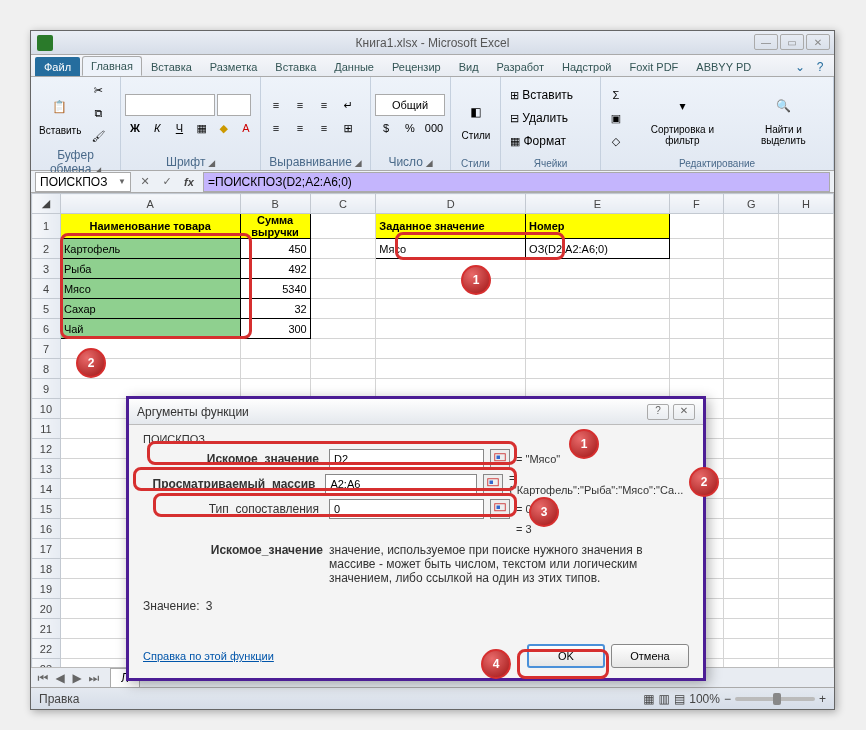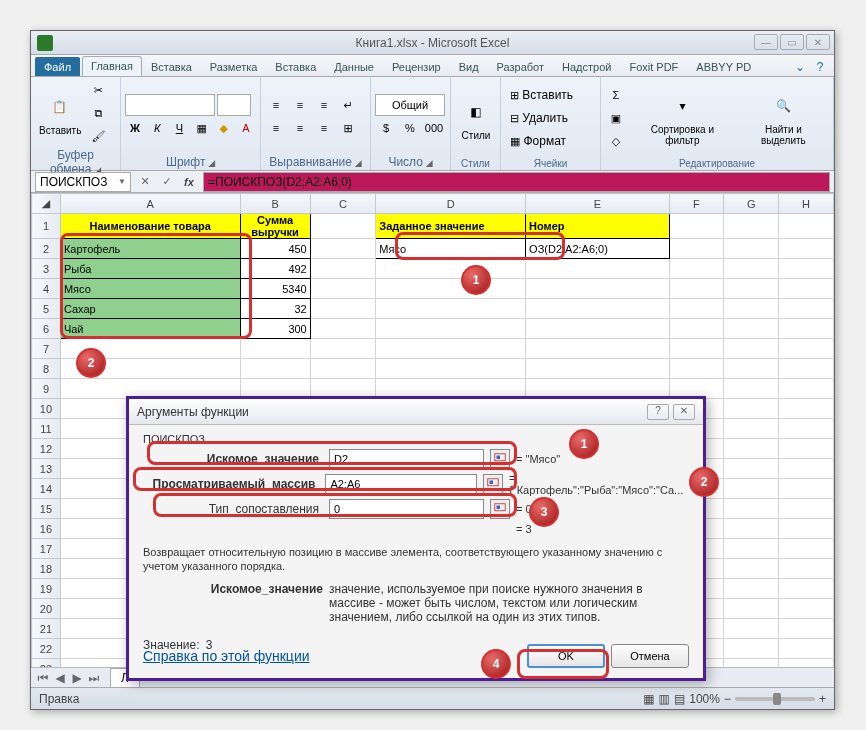--- a/index.html
+++ b/index.html
@@ -34,21 +34,21 @@
 .sb { width: 22px; height: 22px; display: flex; align-items: center; justify-content: center; border: 1px solid transparent; font-size: 11px; }
 .dialog-launcher { width: 12px; height: 12px; margin-left: auto; font-size: 9px; color: #666; }
 
 
 .formulabar { height: 22px; border-bottom: 1px solid #aaa; display: flex; align-items: center; background: #edf1f6; }
 .namebox { width: 96px; height: 20px; border: 1px solid #aaa; background: #fff; margin-left: 4px; padding: 2px 4px; font-size: 11px; display: flex; align-items: center; }
 .namebox .dd { margin-left: auto; font-size: 8px; color: #666; }
 .fbtns { display: flex; padding: 0 4px; gap: 2px; }
 .fbtns span { width: 20px; height: 18px; display: flex; align-items: center; justify-content: center; font-size: 11px; color: #666; }
 .fbtns .fx { font-style: italic; font-weight: bold; color: #444; }
-.fbar-input { flex: 1; height: 20px; border: 1px solid #aaa; background: #be185d; margin-right: 4px; padding: 2px 4px; font-size: 11px; display: flex; align-items: center; }
+.fbar-input { flex: 1; height: 20px; border: 1px solid #aaa; background: #c4b5fd; margin-right: 4px; padding: 2px 4px; font-size: 11px; display: flex; align-items: center; }
 
 
 .grid-wrap { position: relative; height: 490px; background: #fff; overflow: hidden; }
 .grid { border-collapse: collapse; table-layout: fixed; }
 .grid th { background: linear-gradient(#f6f8fb, #e6ebf2); border: 1px solid #c3c9d1; font-weight: normal; font-size: 11px; color: #444; height: 20px; }
 .grid td { border: 1px solid #d4d4d4; height: 20px; padding: 0 3px; font-size: 11px; color: #000; }
 .grid .rowhead { background: linear-gradient(90deg,#f6f8fb,#e6ebf2); border: 1px solid #c3c9d1; width: 30px; text-align: center; font-size: 11px; color: #444; }
 .colA { width: 190px; }
 .colB { width: 72px; }
 .colC { width: 72px; }
@@ -76,21 +76,21 @@
 .argrow .alabel { width: 180px; text-align: right; font-weight: bold; padding-right: 4px; }
 .argrow .ainput { width: 155px; height: 20px; border: 1px solid #888; background: #fff; padding: 1px 4px; font-size: 11px; }
 .argrow .apicker { width: 20px; height: 20px; border: 1px solid #888; background: #eee; display: flex; align-items: center; justify-content: center; }
 .argrow .apicker svg { width: 14px; height: 14px; }
 .argrow .aresult { font-size: 11px; color: #333; }
 .dlg-desc { margin-top: 10px; font-size: 11px; line-height: 1.3; }
 .dlg-desc2 { margin-top: 8px; display: flex; gap: 6px; font-size: 11px; }
 .dlg-desc2 .b { font-weight: bold; width: 180px; text-align: right; }
 .dlg-result { margin-top: 14px; font-size: 11px; }
 .dlg-footer { position: absolute; bottom: 10px; left: 14px; right: 14px; display: flex; align-items: center; }
-.dlg-footer a { color: #0055aa; text-decoration: underline; font-size: 14px; }
+.dlg-footer a { color: #0055aa; text-decoration: underline; font-size: 11px; }
 .dlg-footer .btns { margin-left: auto; display: flex; gap: 6px; }
 .dlg-footer button { width: 78px; height: 24px; border: 1px solid #888; background: linear-gradient(#fefefe,#e6e6e6); border-radius: 3px; font-size: 11px; }
 .dlg-footer button.primary { border: 2px solid #4a90d9; }
 
 
 .statusbar { position: absolute; bottom: 0; left: 0; right: 0; height: 22px; background: linear-gradient(#e4e9f0,#d6dde8); border-top: 1px solid #aaa; display: flex; align-items: center; padding: 0 8px; font-size: 11px; color: #444; }
 .statusbar .zoom { margin-left: auto; display: flex; align-items: center; gap: 4px; }
 .statusbar .slider { width: 80px; height: 4px; background: #bbb; border-radius: 2px; position: relative; }
 .statusbar .slider::after { content: ''; position: absolute; left: 38px; top: -4px; width: 8px; height: 12px; background: #888; border-radius: 2px; }
 .sheet-tabs { position: absolute; bottom: 22px; left: 0; height: 20px; display: flex; align-items: center; background: #e8ecf2; width: 100%; border-top: 1px solid #bbb; font-size: 11px; }
@@ -613,21 +613,20 @@
           </span>
         <span class="aresult">= 0</span>
       </div>
       <div class="argrow" style="margin-top:4px;">
         <span class="alabel"></span>
           <span style="width:155px;"></span>
           <span style="width:20px;"></span>
         <span class="aresult">= 3</span>
       </div>
 
-      <div class="dlg-desc">Возвращает относительную позицию в массиве элемента, соответствующего указанному значению с учетом указанного порядка.</div>
       <div class="dlg-desc2">
         <span class="b">Искомое_значение</span>
         <span style="flex:1;">значение, используемое при поиске нужного значения в массиве - может быть числом, текстом или логическим значением, либо ссылкой на один из этих типов.</span>
       </div>
       <div class="dlg-result">
         <span>Значение:</span>&nbsp;
         <span>3</span>
       </div>
     </div>
     <div class="dlg-footer">

